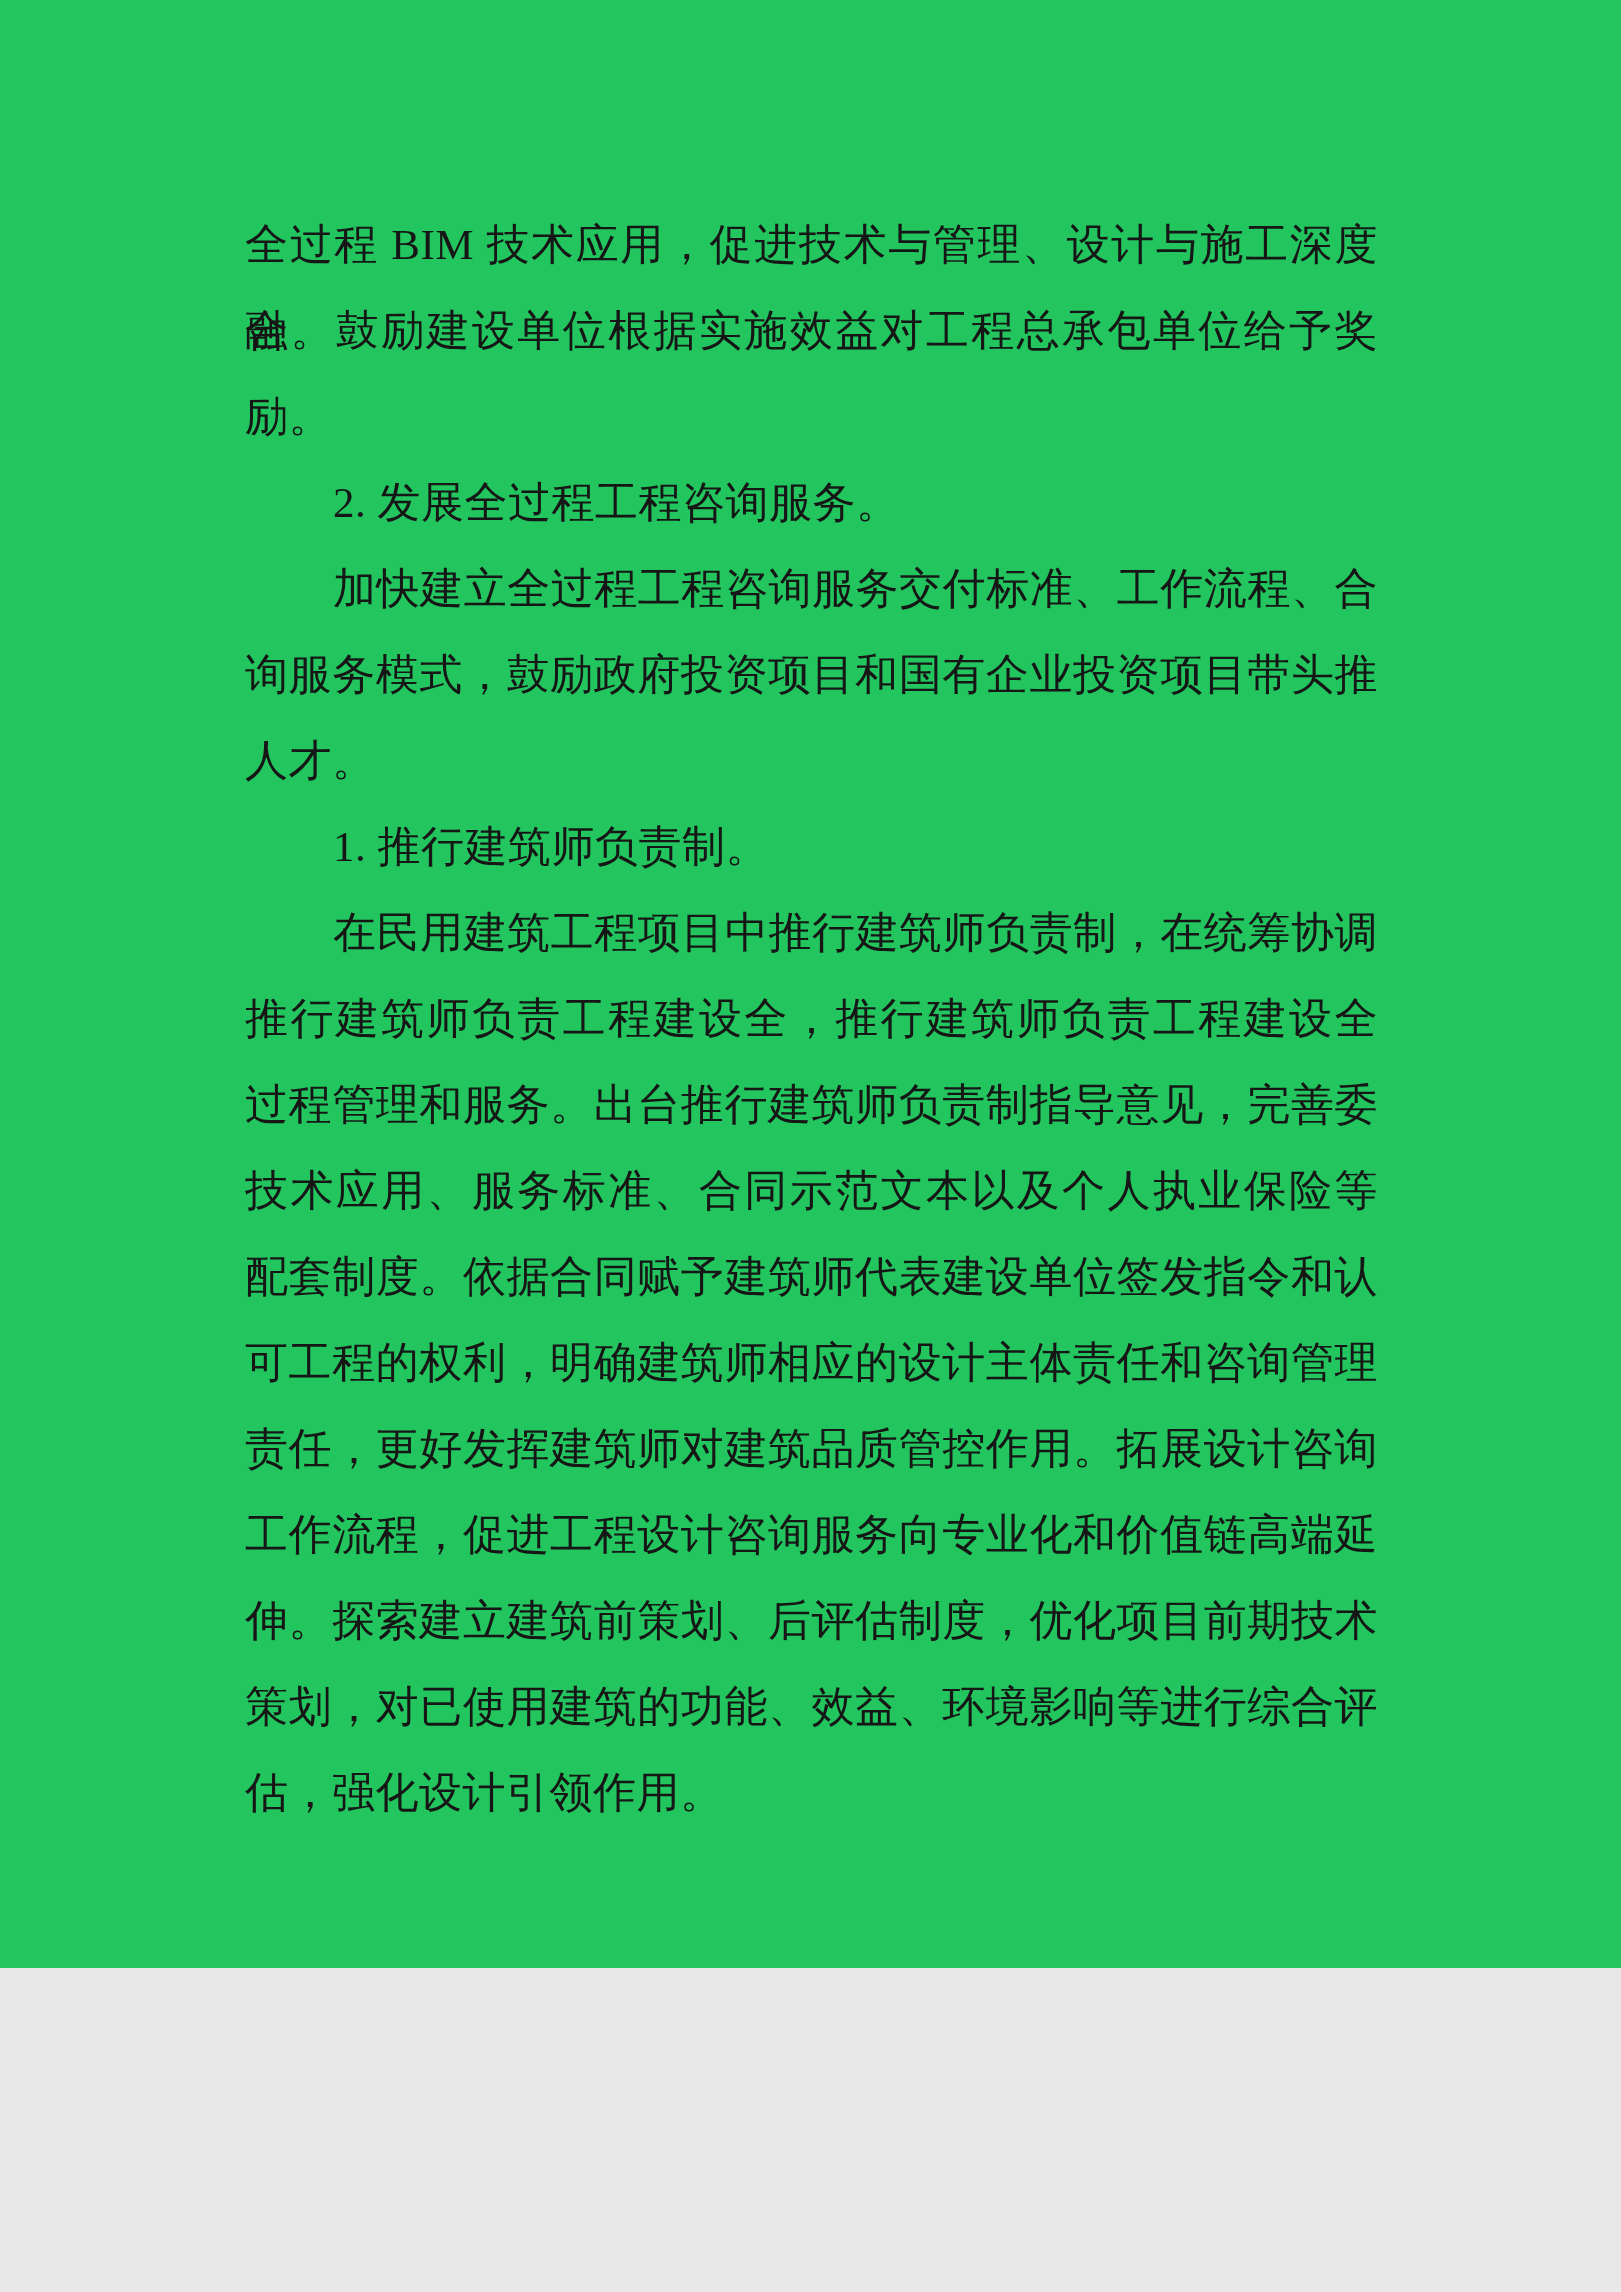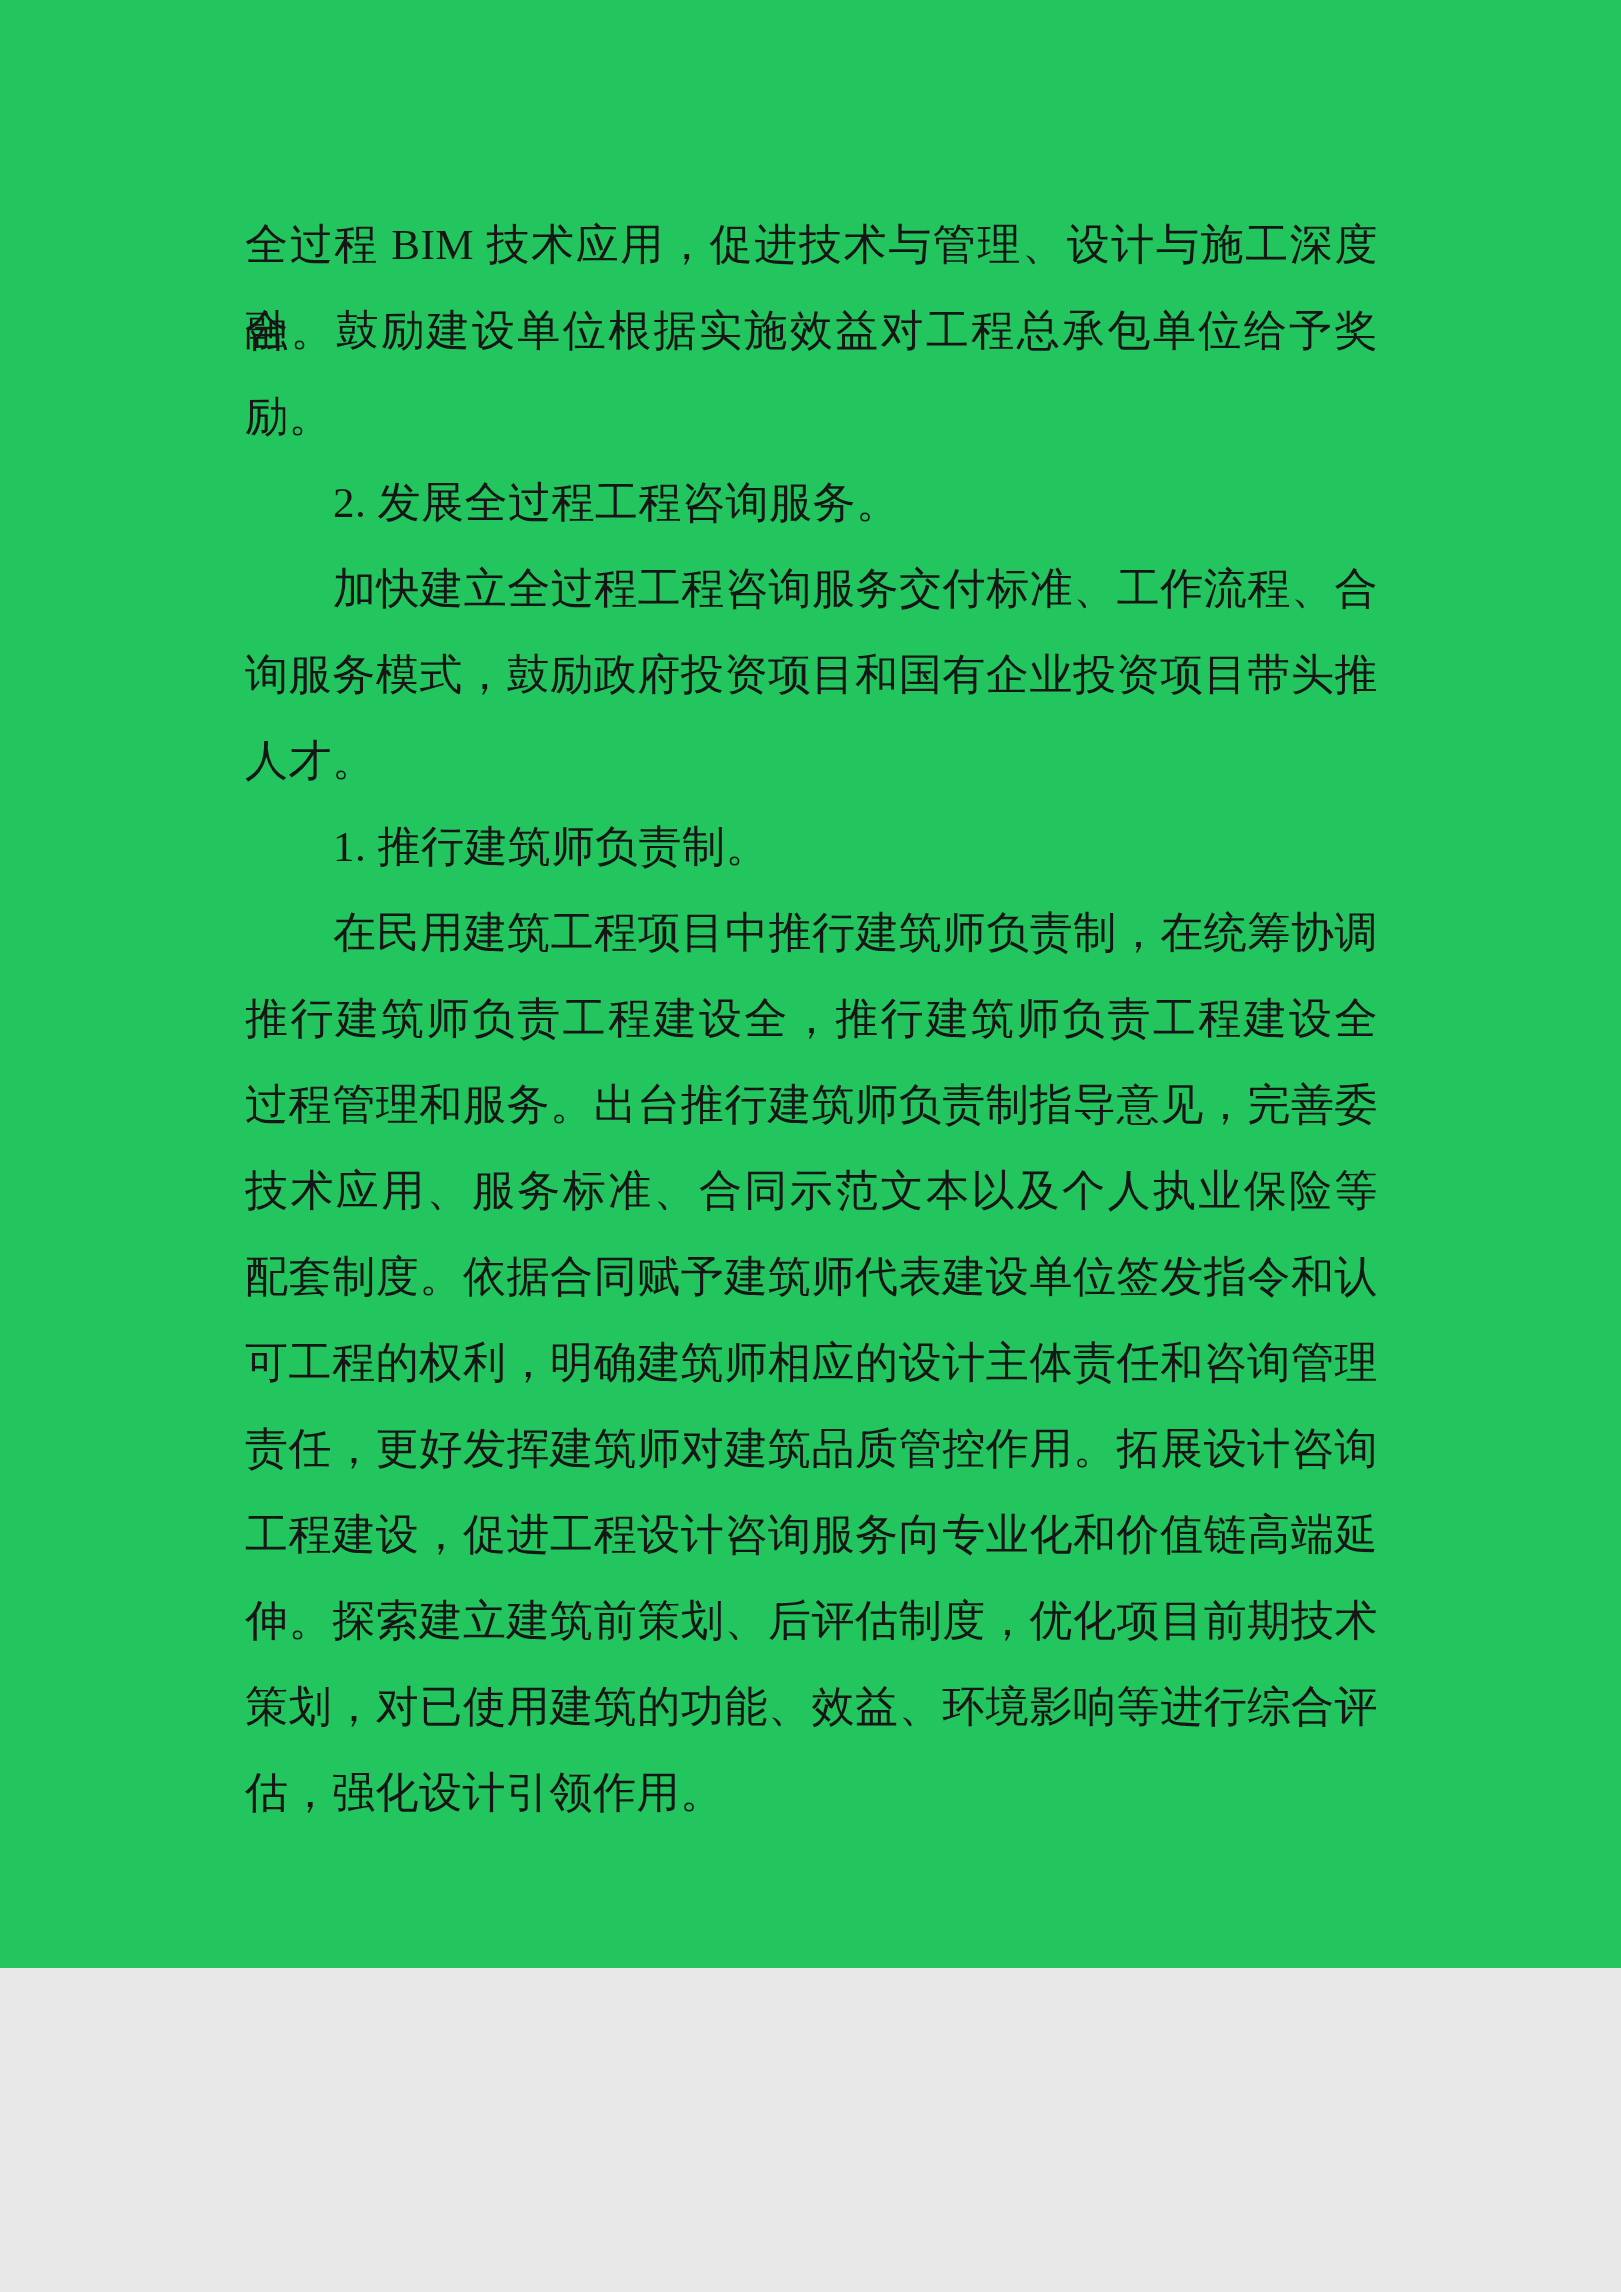--- a/index.html
+++ b/index.html
@@ -68,20 +68,20 @@
       <div class="line justify">询服务模式，鼓励政府投资项目和国有企业投资项目带头推</div>
       <div class="line">人才。</div>
       <div class="line indent bold">1. 推行建筑师负责制。</div>
       <div class="line justify indent">在民用建筑工程项目中推行建筑师负责制，在统筹协调</div>
       <div class="line justify">推行建筑师负责工程建设全，推行建筑师负责工程建设全</div>
       <div class="line justify">过程管理和服务。出台推行建筑师负责制指导意见，完善委</div>
       <div class="line justify">技术应用、服务标准、合同示范文本以及个人执业保险等</div>
       <div class="line justify">配套制度。依据合同赋予建筑师代表建设单位签发指令和认</div>
       <div class="line justify">可工程的权利，明确建筑师相应的设计主体责任和咨询管理</div>
       <div class="line justify">责任，更好发挥建筑师对建筑品质管控作用。拓展设计咨询</div>
-      <div class="line justify">工程建设，促进工程设计咨询服务向专业化和价值链高端延</div>
+      <div class="line justify">工作流程，促进工程设计咨询服务向专业化和价值链高端延</div>
       <div class="line justify">伸。探索建立建筑前策划、后评估制度，优化项目前期技术</div>
       <div class="line justify">策划，对已使用建筑的功能、效益、环境影响等进行综合评</div>
       <div class="line">估，强化设计引领作用。</div>
     </div>
   <div class="page-number">16</div>
 </div>
 
 
 </body></html>

